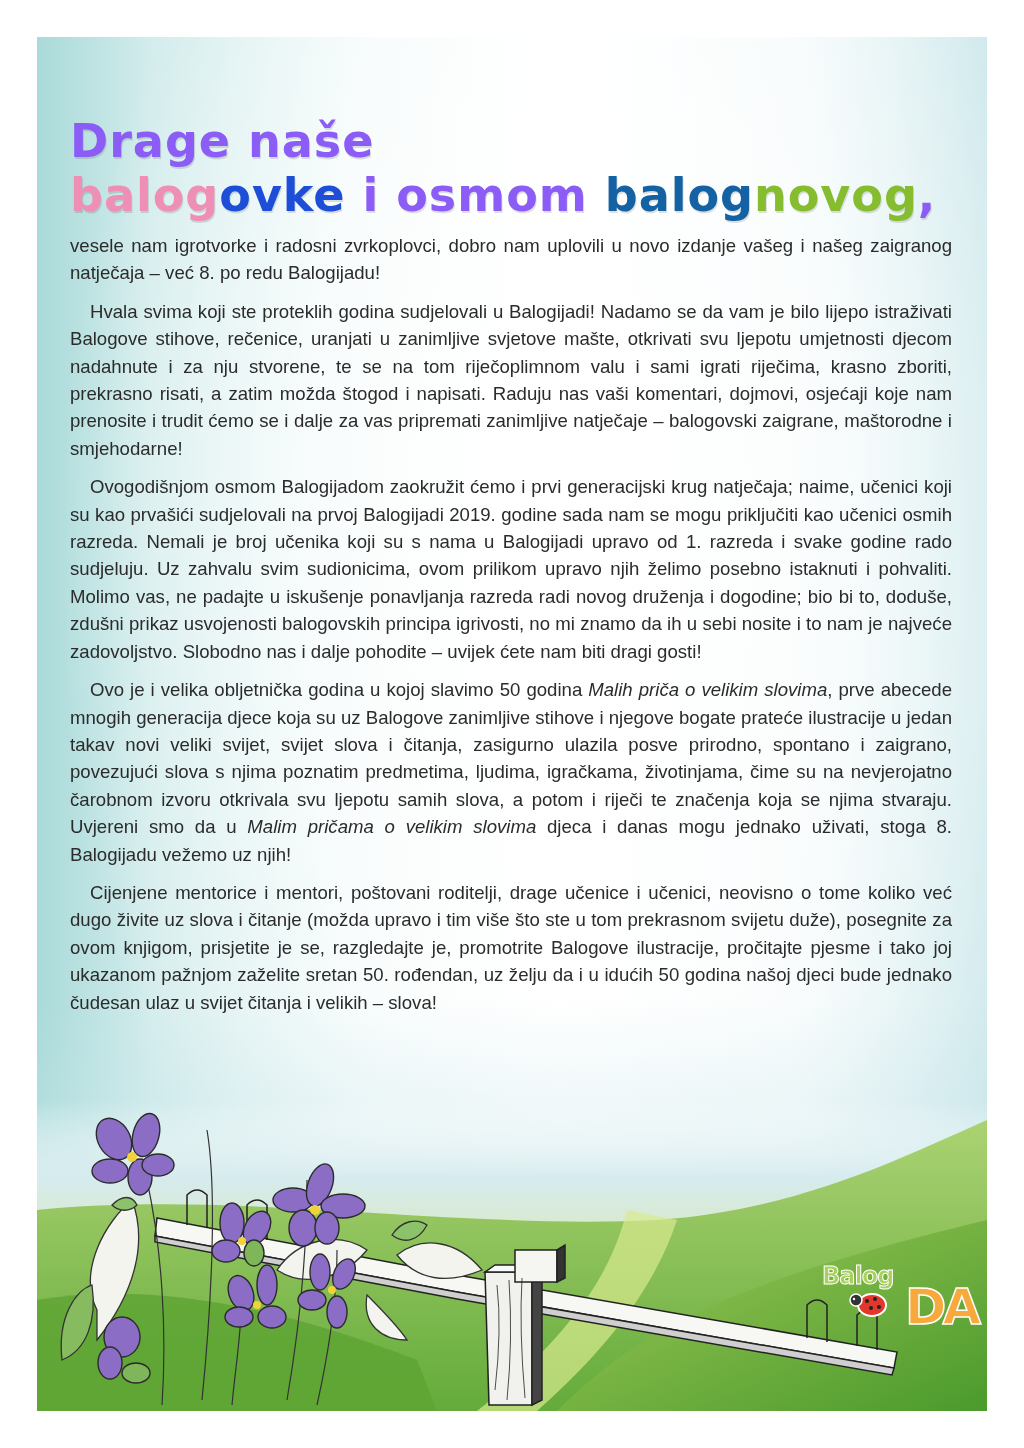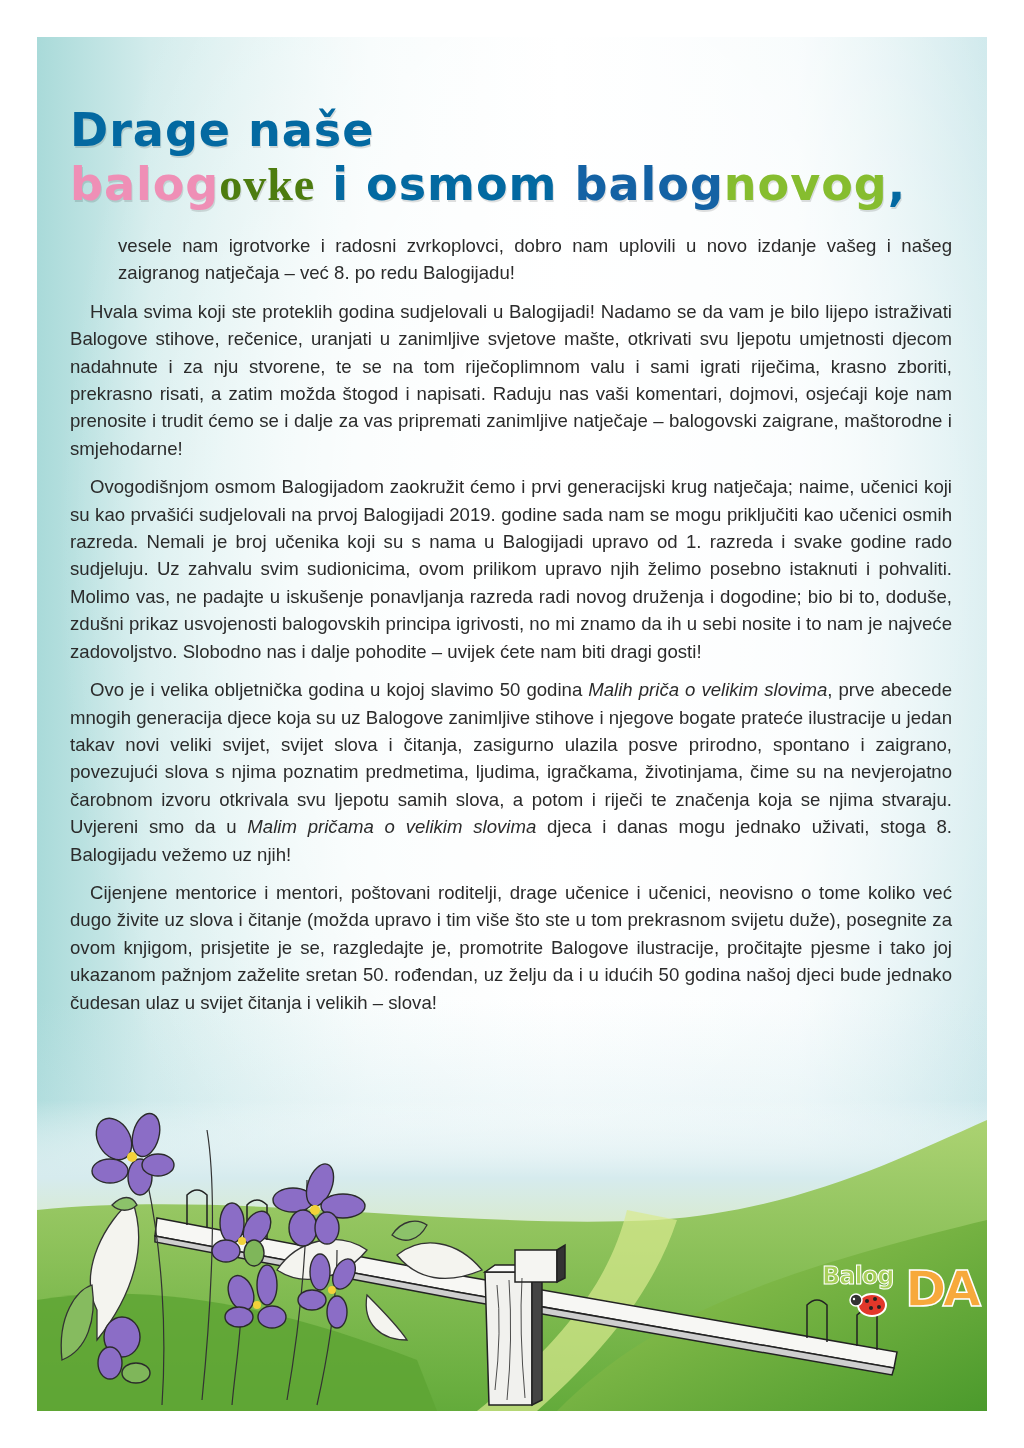--- a/index.html
+++ b/index.html
@@ -22,45 +22,45 @@
   }
   .title {
     position: absolute; left: 70px; top: 103px; margin: 0;
     font-family: "DejaVu Sans", sans-serif; font-weight: bold;
     font-size: 46px; line-height: 54px; letter-spacing: 1px;
     color: #111; z-index: 2;
     text-shadow: 1px 2px 0 rgba(0,0,0,0.12);
   }
   .title .line { display: block; white-space: nowrap; }
   .c-pink { color: #ef8fb6; }
-  .c-red { color: #4d7c0f; font-family: Liberation Serif, serif; }
-  .c-black { color: #0369a1; }
+  .c-red { color: #1d4ed8; }
+  .c-black { color: #8b5cf6; margin-top: 11px; }
   .c-blue { color: #1462a4; }
   .c-green { color: #86bd2f; }
   .body-text {
     position: absolute; left: 70px; top: 232px; width: 882px; z-index: 2;
     font-family: "Liberation Sans", sans-serif; font-size: 18.6px; line-height: 27.4px;
     color: #2b2b2b; text-align: justify;
   }
   .body-text p { margin: 0 0 11px 0; text-indent: 20px; }
-  .body-text p.first { text-indent: 0; margin-left: 48px; }
+  .body-text p.first { text-indent: 0; }
   .body-text em { font-style: italic; }
   .scene {
     position: absolute; left: 37px; top: 1100px; width: 950px; height: 311px; z-index: 1;
   }
   .logo {
     position: absolute; left: 822px; top: 1258px; width: 160px; height: 70px; z-index: 3;
   }
   .logo .balog {
     position: absolute; left: 0; top: 4px; font-family: "DejaVu Sans", sans-serif;
     font-weight: bold; font-size: 24px; color: #a8d05a; letter-spacing: -1px;
     -webkit-text-stroke: 1px #ffffff;
   }
   .logo .da {
-    position: absolute; left: 83px; top: 2px; font-family: "DejaVu Sans", sans-serif;
+    position: absolute; left: 83px; top: 20px; font-family: "DejaVu Sans", sans-serif;
     font-weight: bold; font-size: 50px; color: #f7a93b; letter-spacing: -4px;
     -webkit-text-stroke: 1.5px #ffffff;
   }
   .logo .bug { position: absolute; left: 26px; top: 32px; }
 </style>
 </head>
 <body>
 
 <div class="panel"></div>
 

